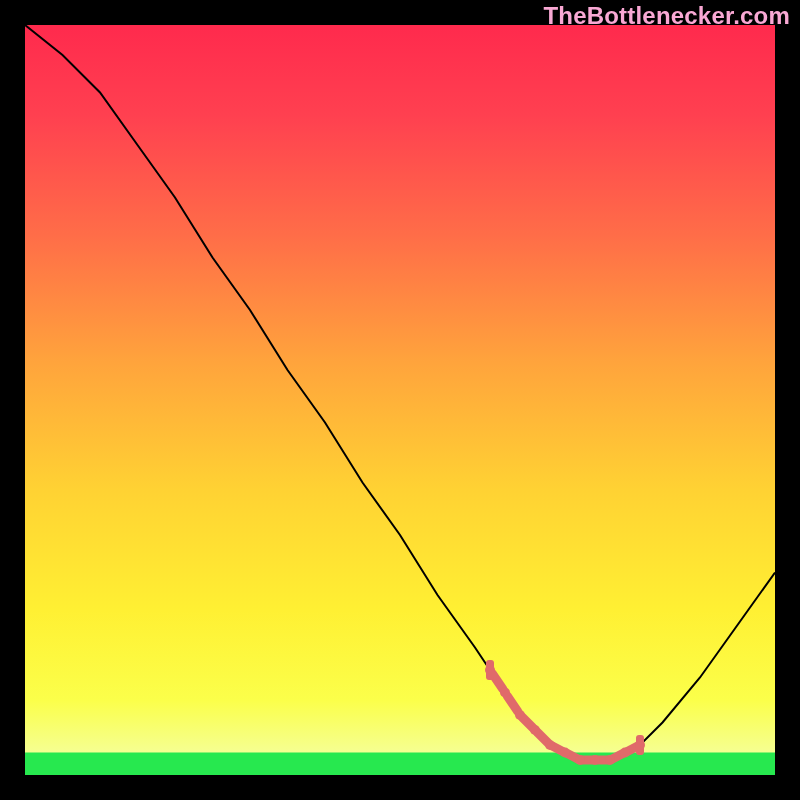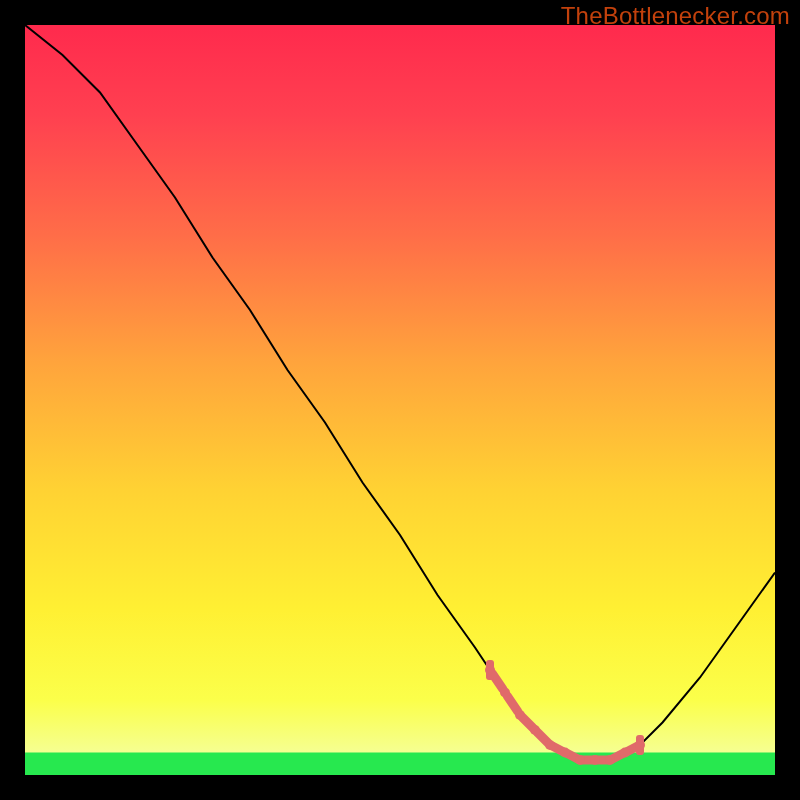--- a/index.html
+++ b/index.html
@@ -13,23 +13,23 @@
   .outer {
     position: relative;
     width: 800px;
     height: 800px;
     background: #000;
   }
   .watermark {
     position: absolute;
     top: 2px;
     right: 10px;
-    color: #c2410c;
+    color: #f9a8d4;
     font-size: 24px;
-    font-weight: 400;
+    font-weight: 700;
     letter-spacing: 0.2px;
     z-index: 5;
   }
   .plot {
     position: absolute;
     left: 25px;
     top: 25px;
     width: 750px;
     height: 750px;
   }

